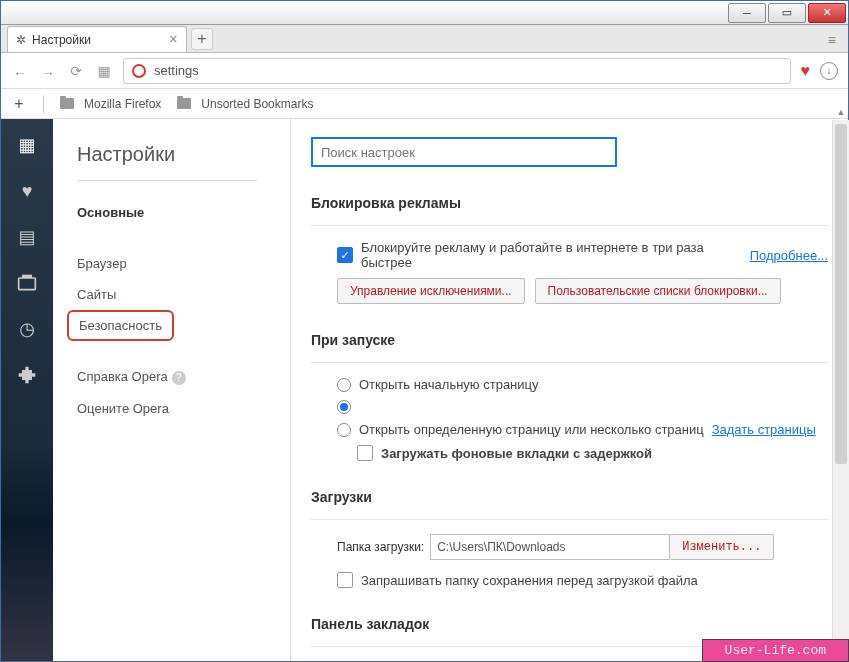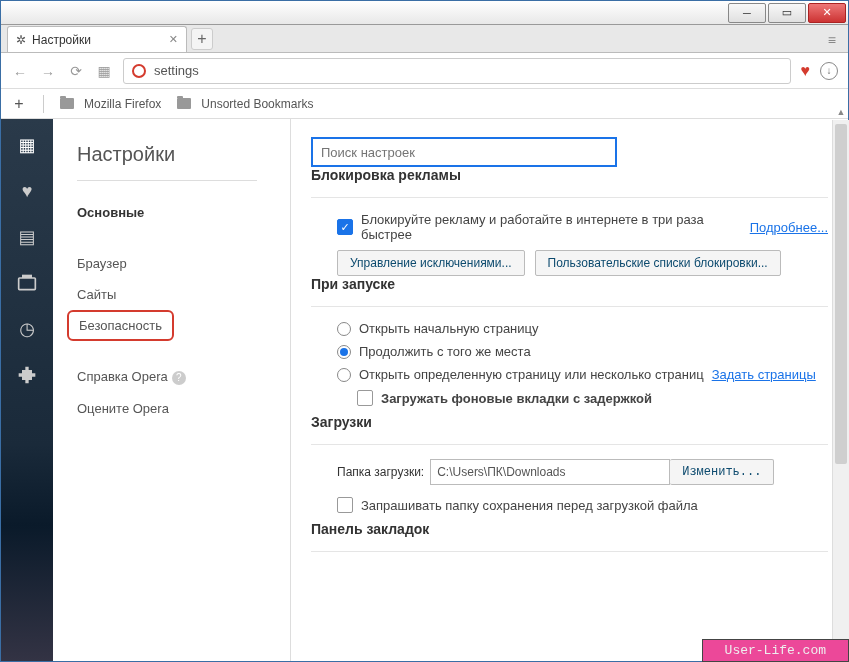--- a/index.html
+++ b/index.html
@@ -55,30 +55,30 @@
 .hr { height:1px; background:#ddd; margin:10px 0 16px 0; width:180px;}
 .side-item { font-size:13px; color:#555; padding:8px 0; cursor:pointer;}
 .side-item.bold { font-weight:600; color:#333;}
 .side-item.highlighted { border:2px solid #d43b2e; border-radius:6px; padding:6px 10px; display:inline-block; margin-left:-10px;}
 .side-group-gap { height:20px;}
 .help-q { display:inline-block; width:14px; height:14px; border-radius:50%; background:#ccc; color:#fff; font-size:10px; text-align:center; line-height:14px; margin-left:4px;}
 
 
 .content-panel { flex:1; padding:18px 20px; overflow-y:auto; color:#333; position:relative;}
 .search-box { width:306px; height:30px; border:2px solid #1a73e8; padding:0 8px; font-size:13px; color:#888;}
-.section { }
+.section { margin-top:28px;}
 .section h3 { font-size:14px; font-weight:600; color:#333; margin-bottom:14px;}
 .section .hr2 { height:1px; background:#e5e5e5; margin:6px 0 14px 0;}
 .row { display:flex; align-items:center; gap:8px; font-size:13px; color:#444; margin:8px 0;}
 .checkbox { width:16px; height:16px; border:1px solid #999; border-radius:2px; background:#fff; display:inline-flex; align-items:center; justify-content:center; flex-shrink:0;}
 .checkbox.checked { background:#1a73e8; border-color:#1a73e8; color:#fff; font-size:11px;}
 .radio { width:14px; height:14px; border:1px solid #888; border-radius:50%; display:inline-flex; align-items:center; justify-content:center; flex-shrink:0;}
 .radio.selected::after { content:""; width:8px; height:8px; background:#1a73e8; border-radius:50%;}
 .link { color:#1a73e8; text-decoration:underline; cursor:pointer;}
-.btn { border:1px solid #bbb; background:#f5f5f5; padding:5px 12px; font-size:12px; border-radius:2px; color:#0c4a6e;}
+.btn { border:1px solid #bbb; background:#f5f5f5; padding:5px 12px; font-size:12px; border-radius:2px; color:#b91c1c;}
 .btn-row { display:flex; gap:10px; margin-top:6px; padding-left:26px;}
 .input-text { border:1px solid #bbb; height:26px; font-size:12px; padding:0 6px; color:#555;}
 .label-inline { font-size:12px; color:#333; margin-right:6px;}
 .dl-row { display:flex; align-items:center; gap:0; padding-left:26px;}
 .dl-row .input-text { width:240px;}
 .dl-row .btn { border-left:none;font-family:Liberation Mono, monospace;}
 .indent { padding-left:26px;}
 
 
 .burger { margin-left:auto; margin-right:12px; color:#888; font-size:14px; margin-bottom:4px;}
@@ -201,21 +201,20 @@
       
       <div class="section">
         <h3>При запуске</h3>
         <div class="hr2"></div>
         <div class="row indent">
           <span class="radio"></span>
           <span>Открыть начальную страницу</span>
         </div>
         <div class="row indent">
           <span class="radio selected"></span>
-          <span>Продолжить с того же места</span>
         </div>
         <div class="row indent">
           <span class="radio"></span>
           <span>Открыть определенную страницу или несколько страниц</span>
           <span class="link">Задать страницы</span>
         </div>
         <div class="row indent" style="padding-left:46px;font-weight:bold;">
           <span class="checkbox"></span>
           <span>Загружать фоновые вкладки с задержкой</span>
         </div>

